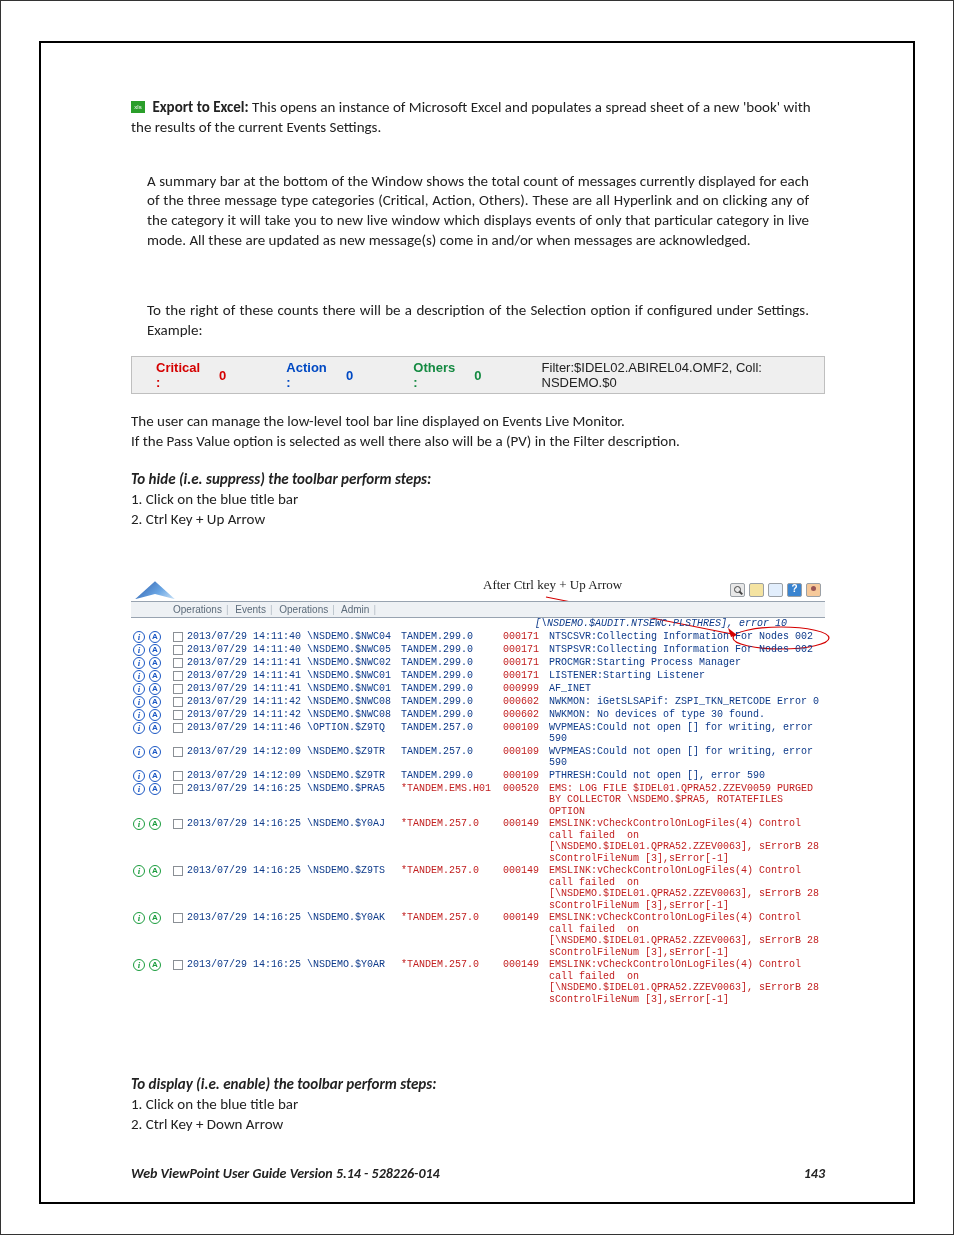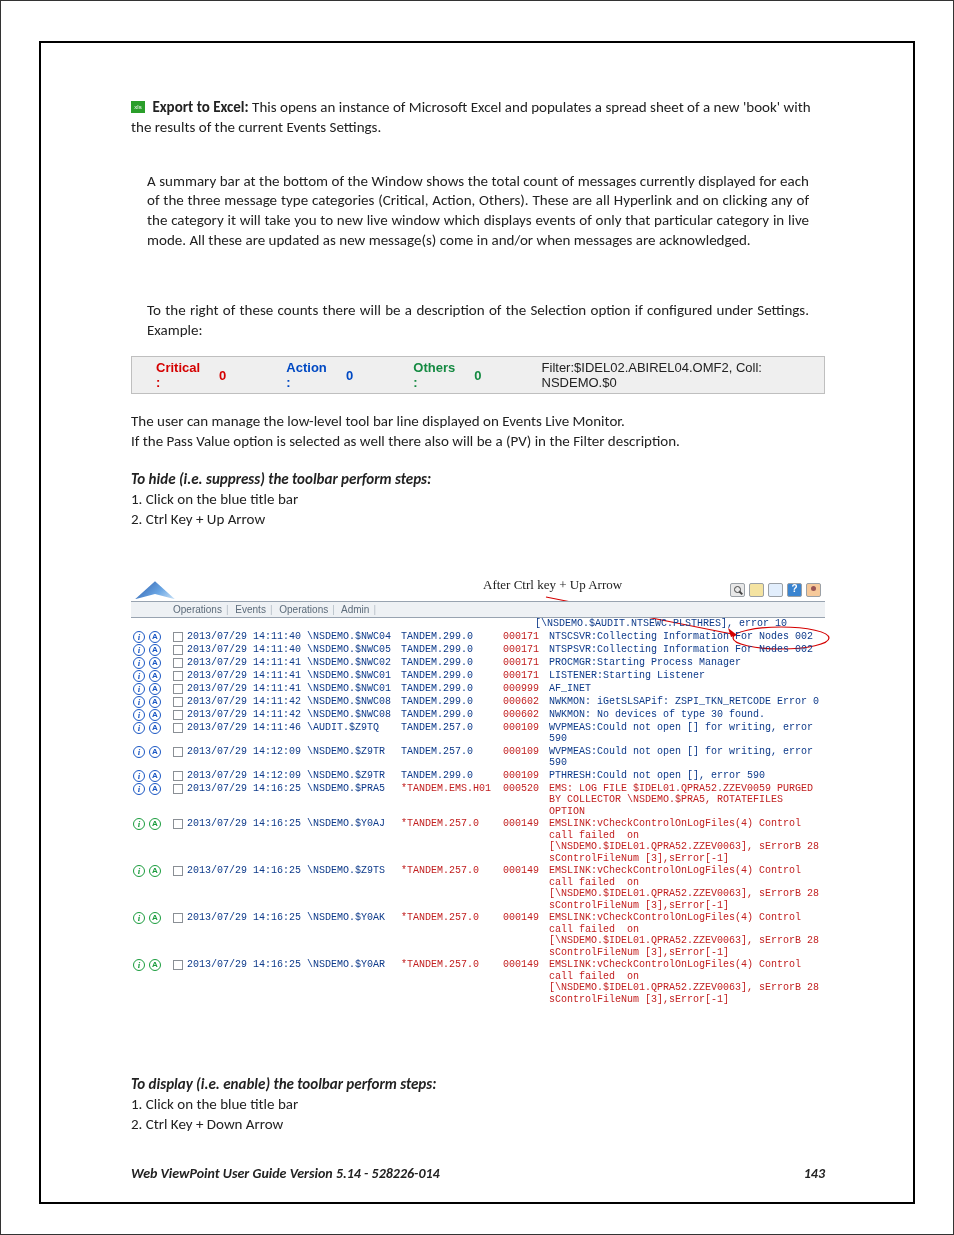--- a/index.html
+++ b/index.html
@@ -206,21 +206,21 @@
 
   .rows {
     font-family: "Courier New", monospace;
     font-size: 10px;
     line-height: 1.15;
   }
   .pre-row {
     display:flex;
     padding-left: 42px;
   }
-  .pre-row .col-txt { color:#0d3a8a;}
+  .pre-row .col-txt { color:#0d3a8a;font-style:italic;}
   .row {
     display: flex;
     align-items: flex-start;
     padding-top: 1px;
   }
   .icon-pair {
     width: 42px;
     display: flex;
     align-items: center;
     gap: 4px;
@@ -479,21 +479,21 @@
               <div class="row">
                 <div class="icon-pair sev-blue">
                   <div class="ic-i">i</div>
                   <div class="ic-a">A</div>
                 </div>
                 <div class="cb">
                   <div class="box"></div>
                 </div>
                 <div class="cells">
                   <div class="col-gen c-blue">2013/07/29 14:11:46</div>
-                  <div class="col-proc c-blue">\AUDIT.$Z9TQ</div>
+                  <div class="col-proc c-blue">\OPTION.$Z9TQ</div>
                   <div class="col-sub c-blue">TANDEM.257.0</div>
                   <div class="col-ev c-red">000109</div>
                   <div class="col-txt c-blue">WVPMEAS:Could not open [] for writing, error 590</div>
                 </div>
               </div>
               <div class="row">
                 <div class="icon-pair sev-blue">
                   <div class="ic-i">i</div>
                   <div class="ic-a">A</div>
                 </div>

